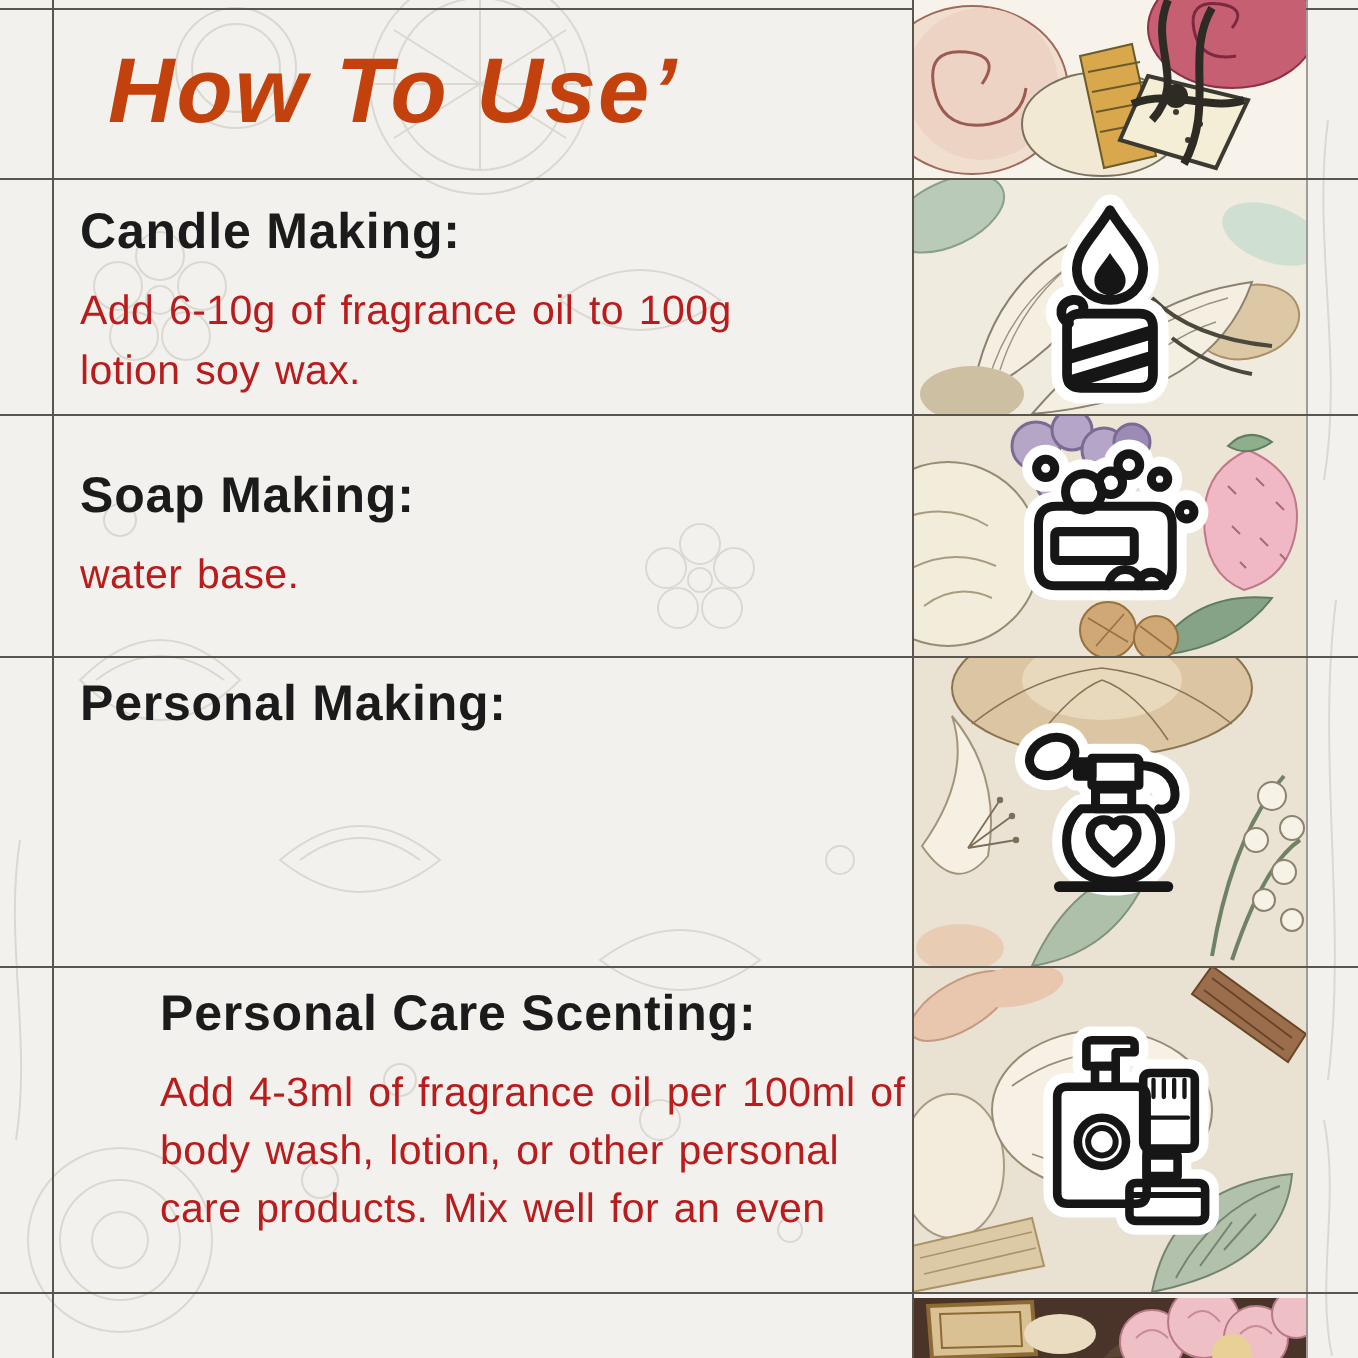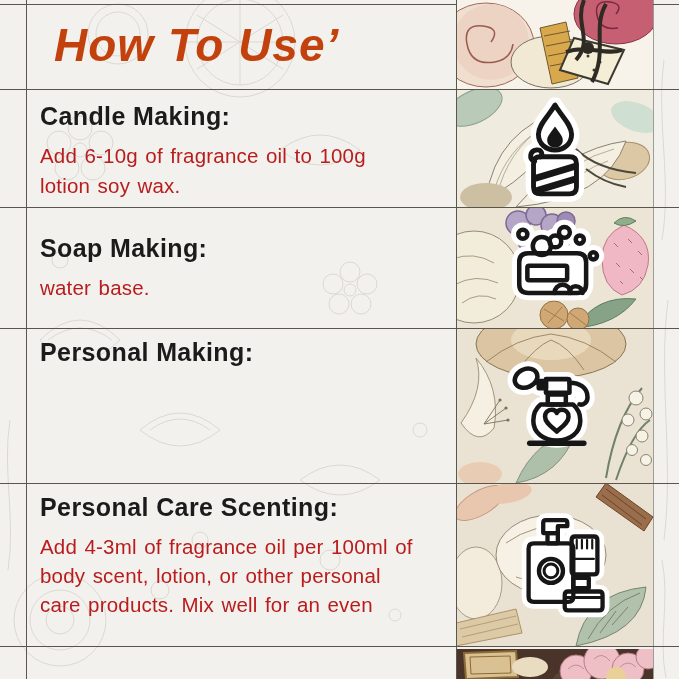--- a/index.html
+++ b/index.html
@@ -211,24 +211,24 @@
 
   <div class="section" style="top:209px;margin-top:24px;">
     <h2>Soap Making:</h2>
     <div class="bline">water base.</div>
   </div>
 
   <div class="section" style="top:337px;">
     <h2>Personal Making:</h2>
   </div>
 
-  <div class="section s4" style="top:492px;">
+  <div class="section s4" style="top:492px;margin-left:40px;">
     <h2>Personal Care Scenting:</h2>
     <div class="bline">Add 4-3ml of fragrance oil per 100ml of</div>
-    <div class="bline">body scent, lotion, or other personal</div>
+    <div class="bline">body wash, lotion, or other personal</div>
     <div class="bline">care products. Mix well for an even</div>
   </div>
 
   <div class="icon" style="left:514px;top:100px;">
     <svg width="82" height="98" viewBox="0 0 84 100">
       <defs>
         <g id="candle-g">
           <path d="M42,5 C35,17 25,25 25,35 C25,44.5 32.5,51 42,51 C51.5,51 59,44.5 59,35 C59,25 49,17 42,5 Z"></path>
           <path d="M27,58 L57,58 Q64,58 64,65 L64,89 Q64,96 57,96 L27,96 Q20,96 20,89 L20,65 Q20,58 27,58 Z"></path>
           <path d="M21,63 C15,60 16,52 23,51 C28,50.5 30,55 27,58"></path>

